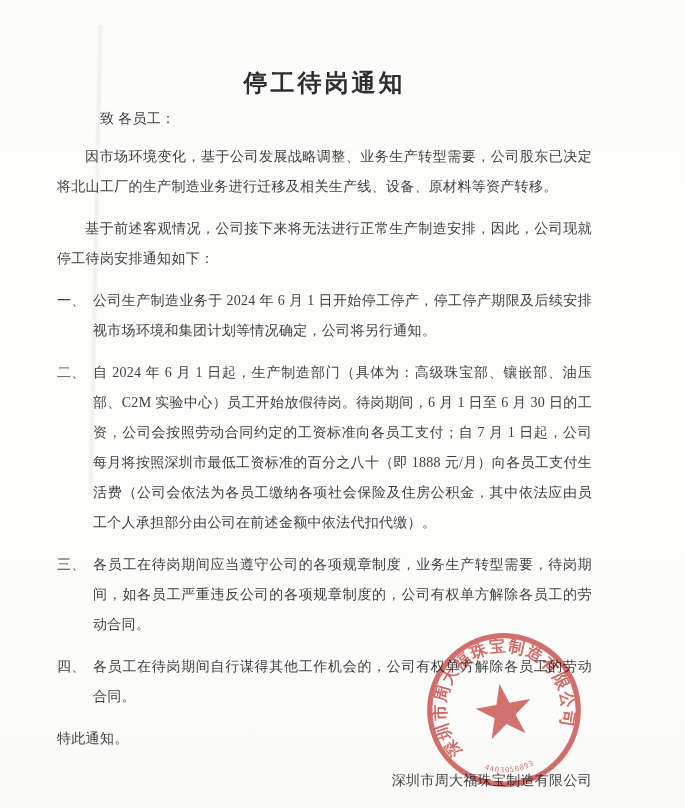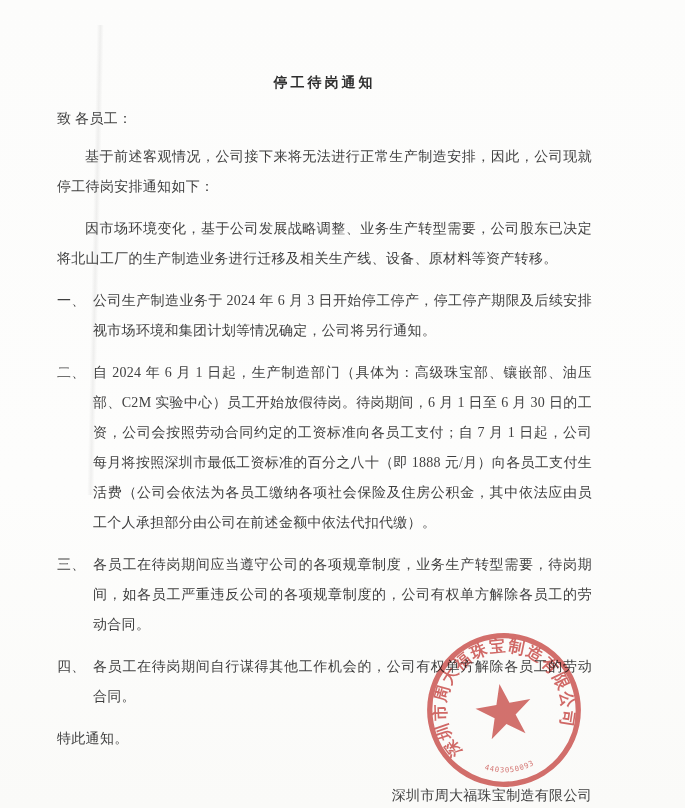--- a/index.html
+++ b/index.html
@@ -28,36 +28,36 @@
     left: 57px;
     top: 68px;
     width: 535px;
     font-size: 14px;
     line-height: 30px;
     letter-spacing: 0.3px;
     text-align: justify;
   }
   .doc-title {
     text-align: center;
-    font-size: 14px;
+    font-size: 24px;
     font-weight: 700;
     letter-spacing: 3px;
     color: #2e2e2e;
     line-height: 30px;
     margin-bottom: 6px;
   }
-  .salutation { margin-bottom: 8px; }
+  .salutation { margin-bottom: 8px; margin-left: 43px; }
   .para { text-indent: 2em; margin-bottom: 12px; }
   .item { display: flex; margin-bottom: 12px; }
   .item .num {
     flex: 0 0 36px;
     text-align: left;
   }
   .item .txt { flex: 1 1 auto; text-align: justify; }
-  .closing { margin-bottom: 27px; }
+  .closing { margin-bottom: 12px; }
   .sign-block { text-align: right; margin-top: 4px; }
   .sign-company { line-height: 30px; }
   .sign-date { line-height: 30px; margin-top: 8px; }
   .seal {
     position: absolute;
     left: 421px;
     top: 627px;
     width: 166px;
     height: 166px;
     transform: rotate(-10deg);
@@ -84,26 +84,26 @@
 <div class="page">
 
   <div class="crease"></div>
 
   <div class="content">
 
     <div class="doc-title">停工待岗通知</div>
 
     <div class="salutation">致  各员工：</div>
 
+    <div class="para">因市场环境变化，基于公司发展战略调整、业务生产转型需要，公司股东已决定将北山工厂的生产制造业务进行迁移及相关生产线、设备、原材料等资产转移。</div>
     <div class="para">基于前述客观情况，公司接下来将无法进行正常生产制造安排，因此，公司现就停工待岗安排通知如下：</div>
-    <div class="para">因市场环境变化，基于公司发展战略调整、业务生产转型需要，公司股东已决定将北山工厂的生产制造业务进行迁移及相关生产线、设备、原材料等资产转移。</div>
 
     <div class="item">
       <span class="num">一、</span>
-      <span class="txt">公司生产制造业务于 2024 年 6 月 3 日开始停工停产，停工停产期限及后续安排视市场环境和集团计划等情况确定，公司将另行通知。</span>
+      <span class="txt">公司生产制造业务于 2024 年 6 月 1 日开始停工停产，停工停产期限及后续安排视市场环境和集团计划等情况确定，公司将另行通知。</span>
     </div>
 
     <div class="item">
       <span class="num">二、</span>
       <span class="txt">自 2024 年 6 月 1 日起，生产制造部门（具体为：高级珠宝部、镶嵌部、油压部、C2M 实验中心）员工开始放假待岗。待岗期间，6 月 1 日至 6 月 30 日的工资，公司会按照劳动合同约定的工资标准向各员工支付；自 7 月 1 日起，公司每月将按照深圳市最低工资标准的百分之八十（即 1888 元/月）向各员工支付生活费（公司会依法为各员工缴纳各项社会保险及住房公积金，其中依法应由员工个人承担部分由公司在前述金额中依法代扣代缴）。</span>
     </div>
 
     <div class="item">
       <span class="num">三、</span>
       <span class="txt">各员工在待岗期间应当遵守公司的各项规章制度，业务生产转型需要，待岗期间，如各员工严重违反公司的各项规章制度的，公司有权单方解除各员工的劳动合同。</span>

